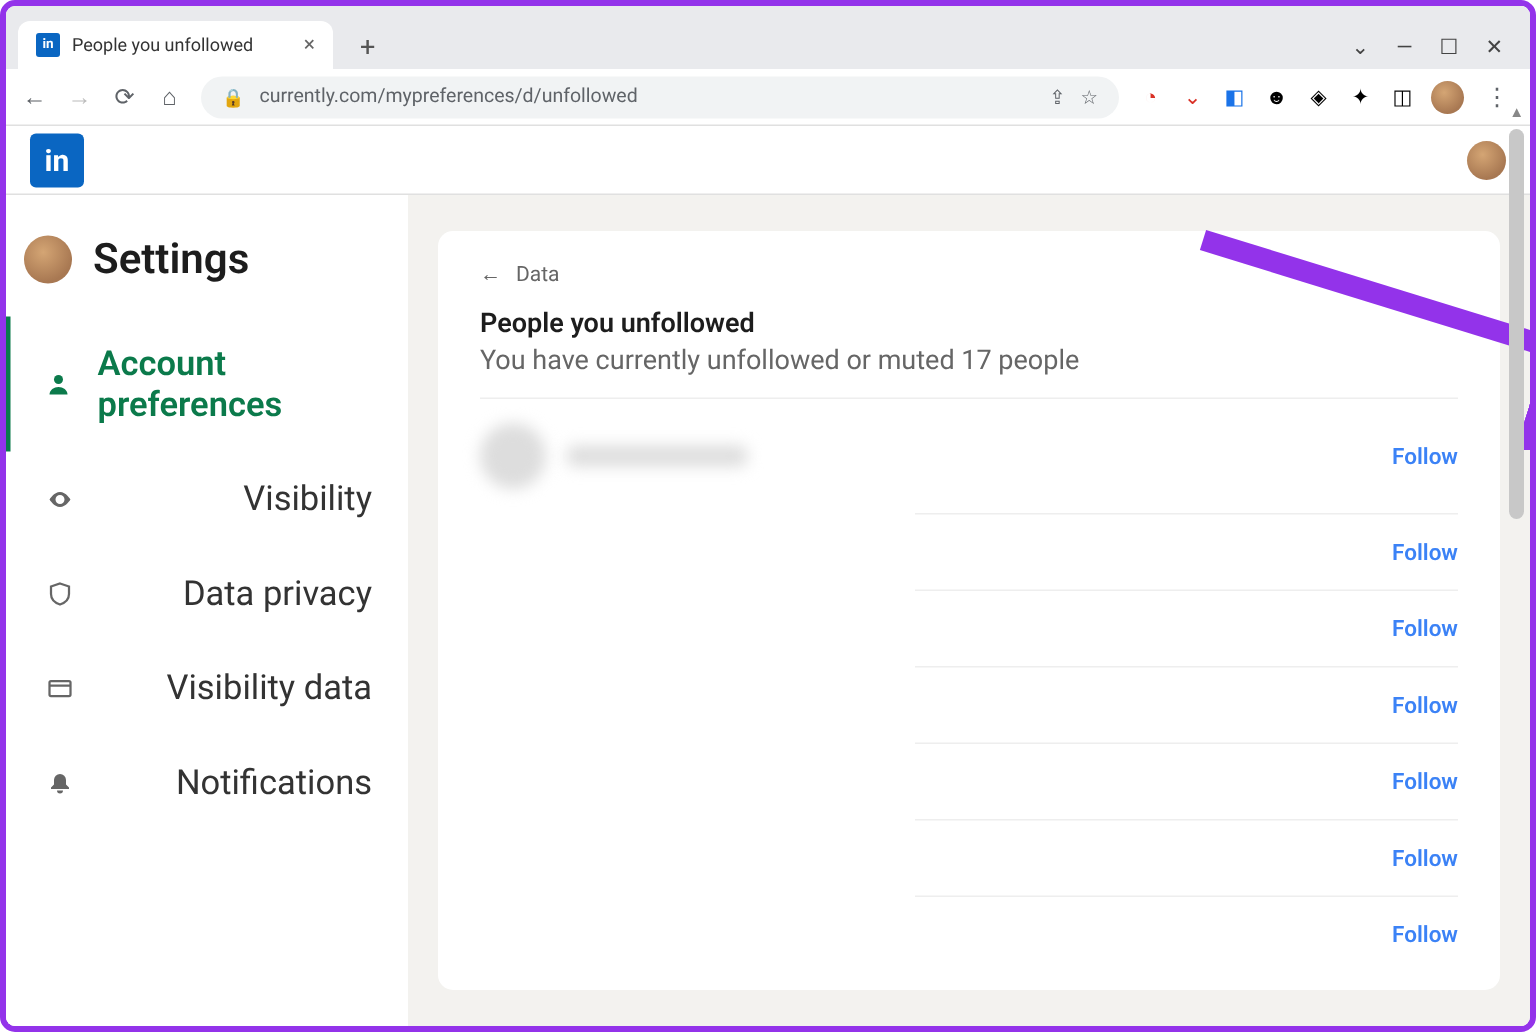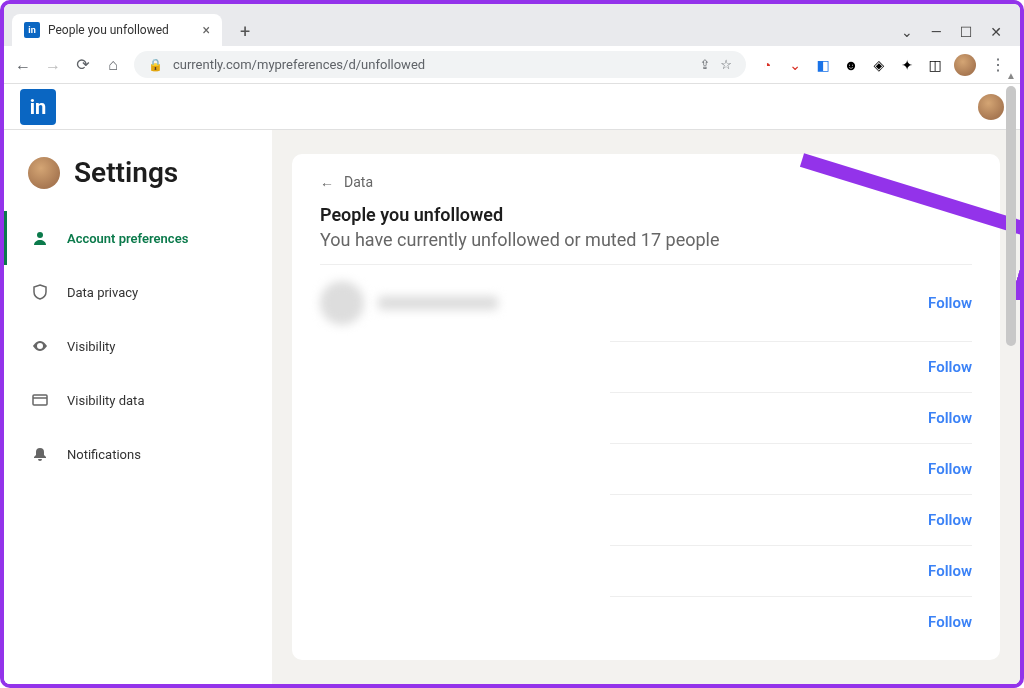--- a/index.html
+++ b/index.html
@@ -28,24 +28,24 @@
 .menu-dots { color: #5f6368; cursor: pointer; padding: 0 4px; }
 
 
 .app-header { height: 46px; background: #fff; border-bottom: 1px solid #e0e0e0; display: flex; align-items: center; padding: 0 16px; }
 .li-logo { width: 36px; height: 36px; background: #0a66c2; color: #fff; font-weight: 700; font-size: 20px; display: flex; align-items: center; justify-content: center; border-radius: 4px; }
 .app-header .avatar-sm { margin-left: auto; width: 26px; height: 26px; }
 
 
 .content { display: flex; height: calc(100% - 42px - 38px - 46px); background: #f3f2ef; }
 .sidebar { width: 268px; background: #fff; padding-top: 18px; }
-.settings-hdr { display: flex; align-items: center; gap: 14px; padding: 8px 24px 22px 24px; }
+.settings-hdr { display: flex; align-items: center; gap: 14px; padding: 8px 24px 22px 12px; }
 .settings-hdr .av { width: 32px; height: 32px; border-radius: 50%; background: radial-gradient(circle at 40% 35%, #d4a574 0%, #a87852 70%); }
 .settings-hdr h1 { font-size: 28px; font-weight: 600; color: #1d1d1d; }
-.nav-item { display: flex; align-items: center; gap: 18px; padding: 18px 24px; font-size: 13px; color: #333; cursor: pointer; border-left: 3px solid transparent; }
+.nav-item { display: flex; align-items: center; gap: 18px; padding: 18px 24px; font-size: 23px; color: #333; cursor: pointer; border-left: 3px solid transparent; justify-content: space-between; }
 .nav-item.active { color: #0b7a4b; font-weight: 600; border-left-color: #0b7a4b; }
 .nav-item .nicon { width: 18px; height: 18px; display: flex; align-items: center; justify-content: center; color: #666; }
 .nav-item.active .nicon { color: #0b7a4b; }
 
 .main-area { flex: 1; padding: 24px 20px; position: relative; overflow: hidden; }
 .card { background: #fff; border-radius: 10px; padding: 20px 28px; height: 100%; overflow: hidden; }
 .backrow { display: flex; align-items: center; gap: 10px; color: #666; font-size: 14px; cursor: pointer; margin-bottom: 14px; }
 .card h2 { font-size: 18px; font-weight: 600; color: #1d1d1d; margin-bottom: 4px; }
 .card .sub { font-size: 18px; color: #666; margin-bottom: 14px; }
 .list-row { display: flex; align-items: center; padding: 16px 0; border-top: 1px solid #eee; }
@@ -119,33 +119,33 @@
       <span class="nicon">
           <svg width="16" height="16" viewBox="0 0 16 16" fill="currentColor">
             <circle cx="8" cy="5" r="3"></circle>
             <path d="M2 15c0-3 3-5 6-5s6 2 6 5z"></path>
           </svg>
         </span>
       <span>Account preferences</span>
     </div>
     <div class="nav-item">
       <span class="nicon">
+          <svg width="18" height="18" viewBox="0 0 18 18" fill="currentColor">
+            <path d="M9 4C5 4 2 9 2 9s3 5 7 5 7-5 7-5-3-5-7-5zm0 8a3 3 0 110-6 3 3 0 010 6z"></path>
+          </svg>
+        </span>
+      <span>Visibility</span>
+    </div>
+    <div class="nav-item">
+      <span class="nicon">
           <svg width="16" height="16" viewBox="0 0 16 16" fill="none" stroke="currentColor" stroke-width="1.5">
             <path d="M8 1l6 2v5c0 4-3 6-6 7-3-1-6-3-6-7V3l6-2z"></path>
           </svg>
         </span>
       <span>Data privacy</span>
-    </div>
-    <div class="nav-item">
-      <span class="nicon">
-          <svg width="18" height="18" viewBox="0 0 18 18" fill="currentColor">
-            <path d="M9 4C5 4 2 9 2 9s3 5 7 5 7-5 7-5-3-5-7-5zm0 8a3 3 0 110-6 3 3 0 010 6z"></path>
-          </svg>
-        </span>
-      <span>Visibility</span>
     </div>
     <div class="nav-item">
       <span class="nicon">
           <svg width="16" height="16" viewBox="0 0 16 16" fill="none" stroke="currentColor" stroke-width="1.5">
             <rect x="1" y="3" width="14" height="10" rx="1"></rect>
             <line x1="1" y1="6" x2="15" y2="6"></line>
           </svg>
         </span>
       <span>Visibility data</span>
     </div>

